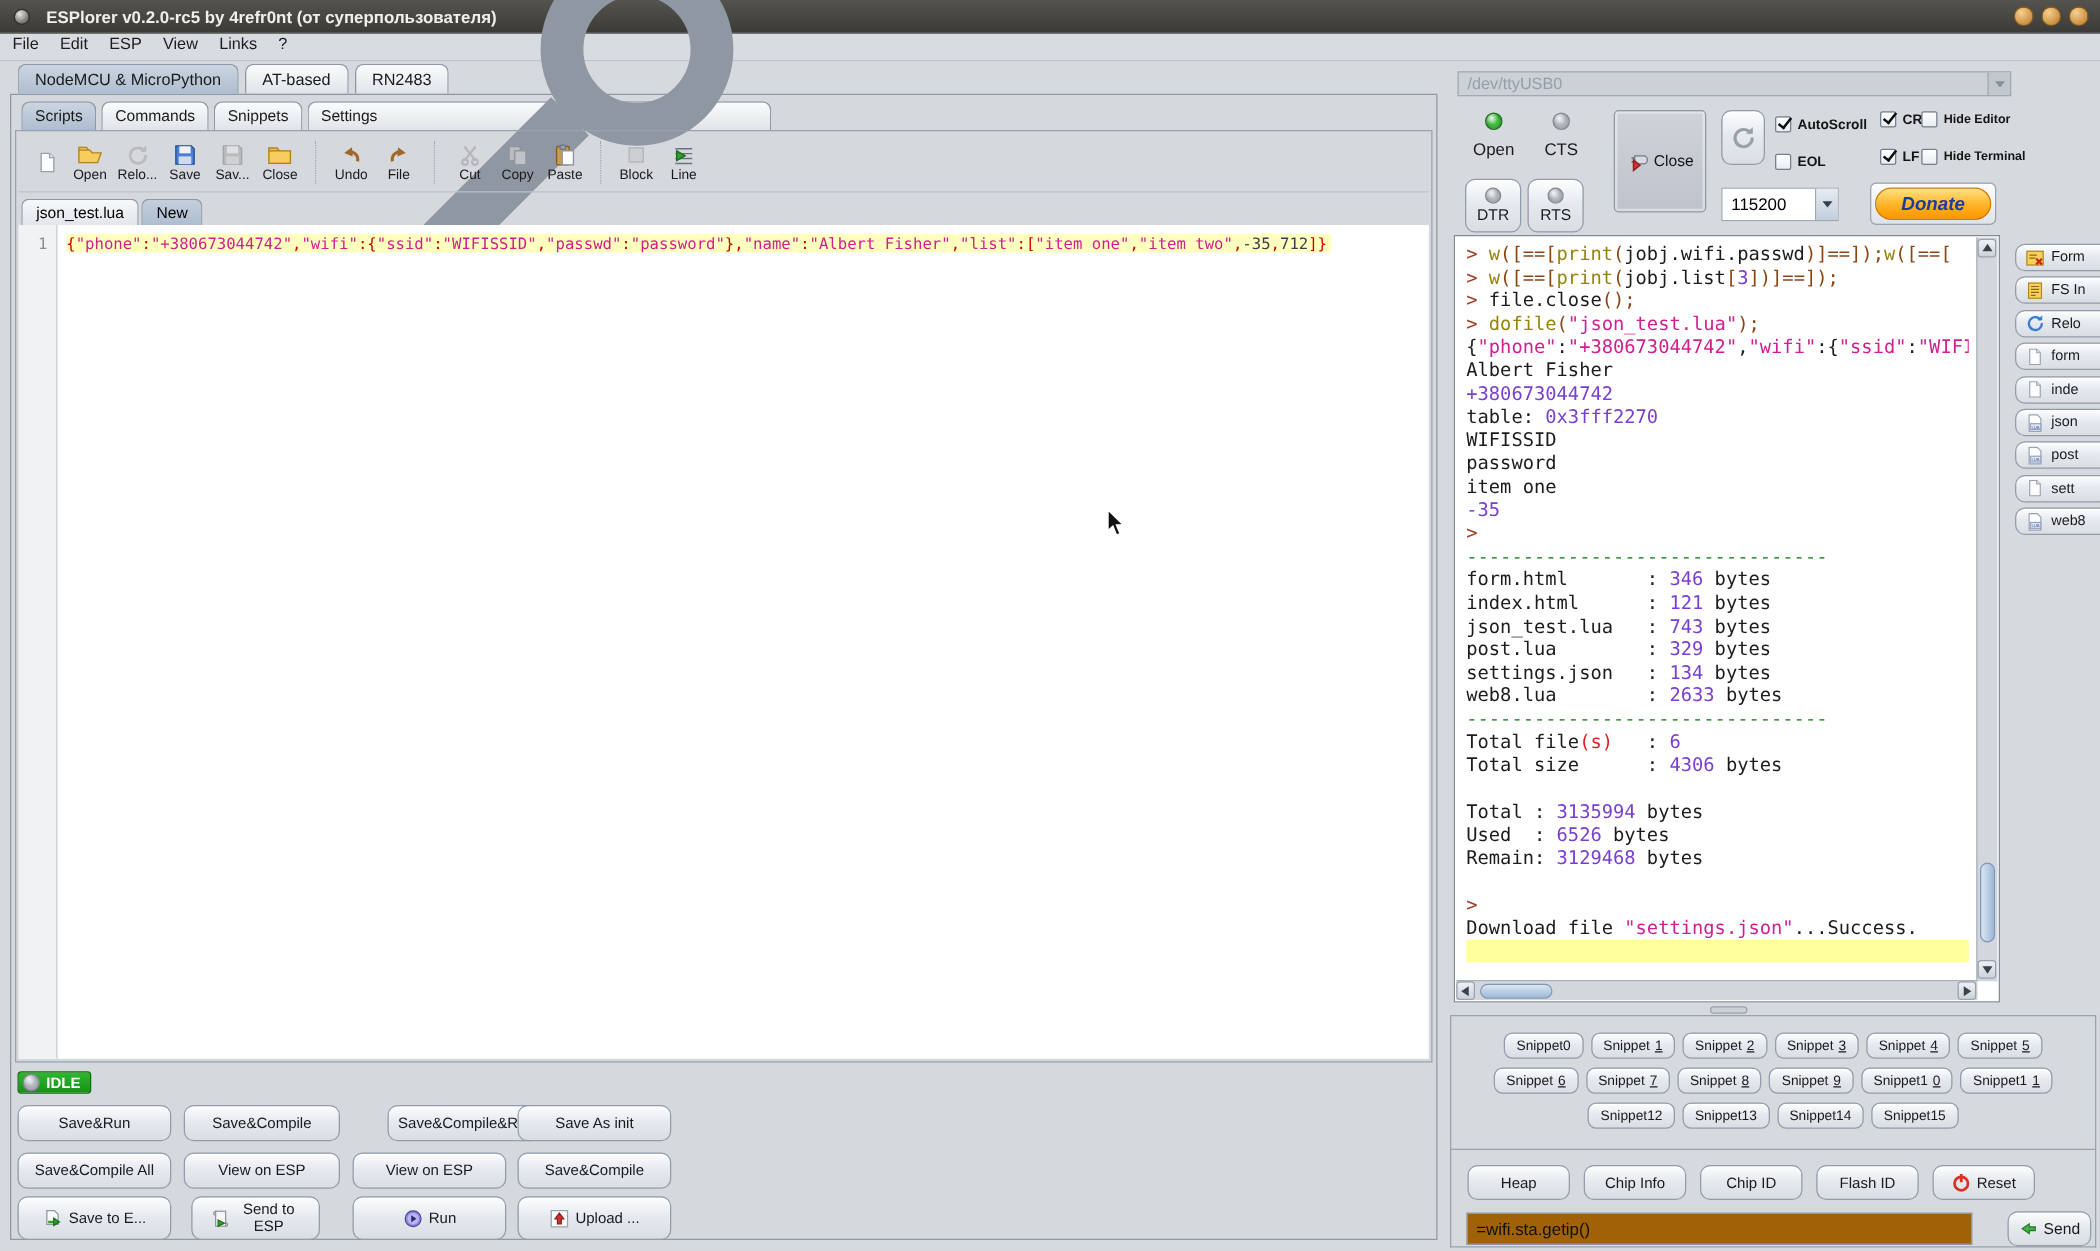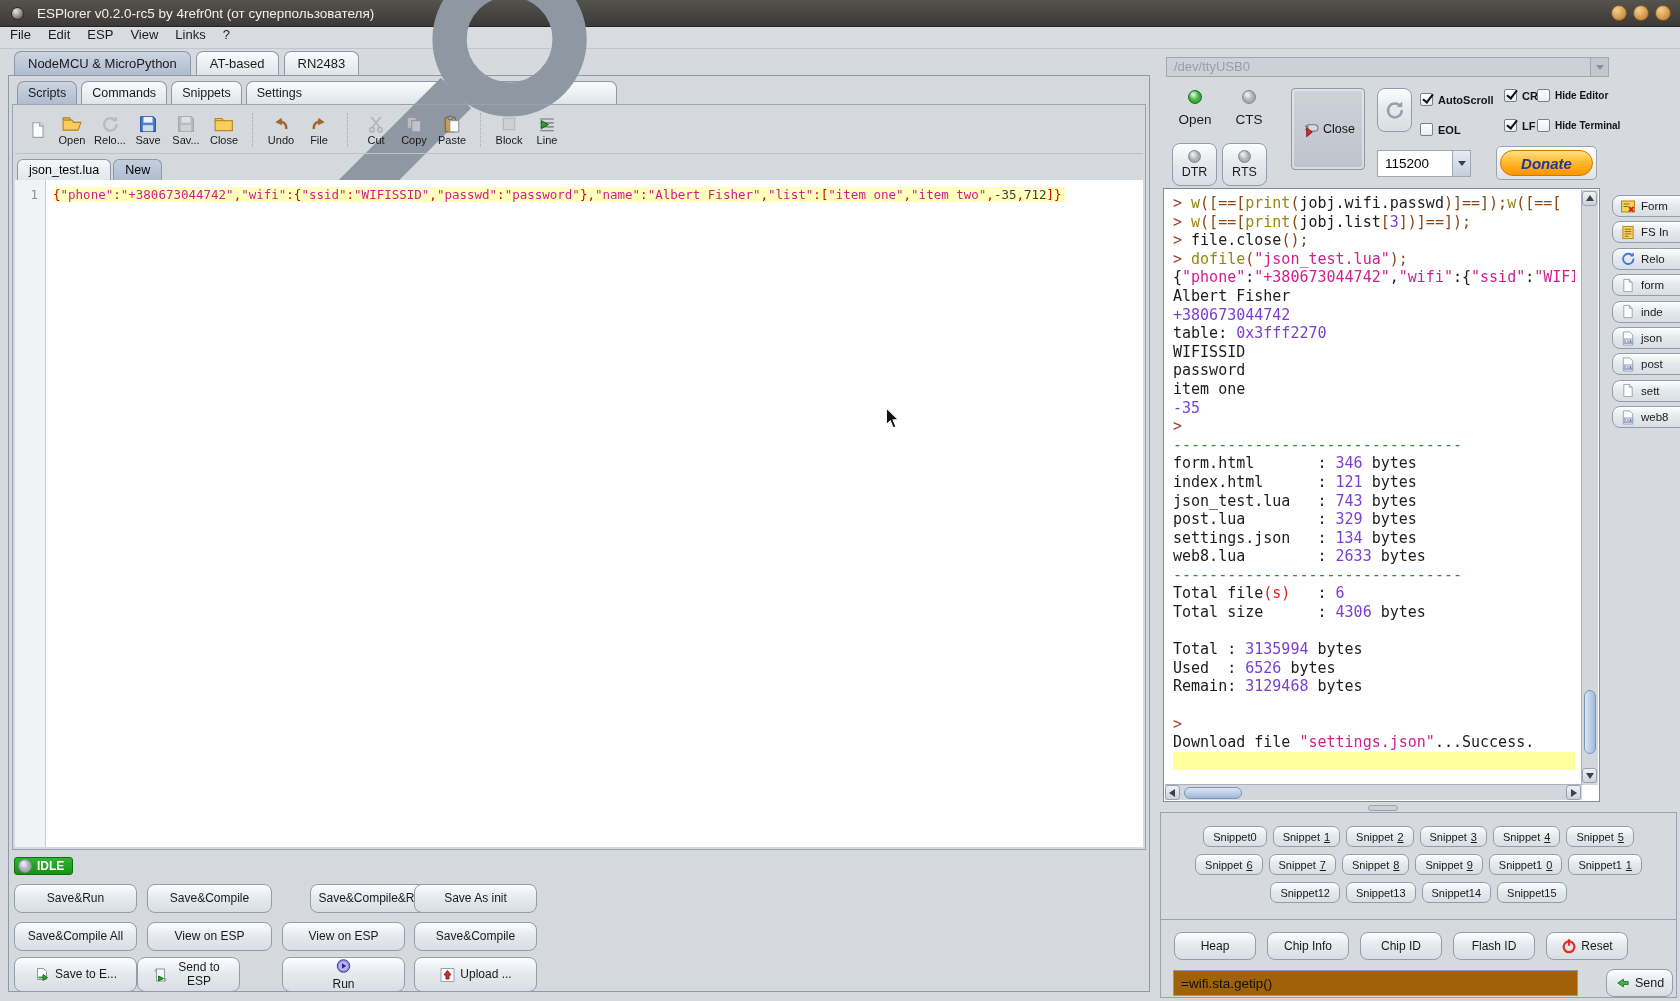--- a/index.html
+++ b/index.html
@@ -5,21 +5,21 @@
 html,body{margin:0;padding:0;background:#9a9a9a}
 .app{position:relative;width:1680px;height:1001px;overflow:hidden;background:#d6d9de;
  font-family:"Liberation Sans",sans-serif;border-bottom:1px solid #10253f}
 .app *{box-sizing:border-box}
 
 
 .titlebar{position:absolute;left:0;top:0;width:1680px;height:27px;
  background:linear-gradient(#55534e,#3b3a36);border-bottom:1px solid #24231f}
 .appdot{position:absolute;left:11px;top:7px;width:13px;height:13px;border-radius:50%;
  background:radial-gradient(circle at 35% 30%,#e8e6e2,#74726d 70%);border:1px solid #2c2b28}
-.wtitle{position:absolute;left:37px;top:0;line-height:27px;color:#f1efec;font-size:13.5px;font-weight:normal}
+.wtitle{position:absolute;left:37px;top:0;line-height:27px;color:#f1efec;font-size:13.5px;font-weight:bold}
 .winbtns{position:absolute;right:9px;top:5px;display:flex;gap:6px}
 .wbtn{width:16px;height:16px;border-radius:50%;border:1px solid #7e5a22;
  background:radial-gradient(circle at 35% 30%,#f6cf8e,#c98c3e 75%);
  color:#4d3512;font-size:9px;line-height:14px;text-align:center}
 
 
 .menubar{position:absolute;left:0;top:27px;width:1680px;height:22px;background:#d8dbe0;
  border-bottom:1px solid #c2c6cc;display:flex;align-items:flex-start;padding-left:10px;gap:17px}
 .mitem{font-size:13px;color:#1c1c1c}
 
@@ -367,31 +367,31 @@
         <button class="jbtn rowbtn" style="left: 5px; top: 881px; width: 123px; height: 35px;">
           <span class="icon">
             <svg viewBox="0 0 16 16">
               <path d="M3 1.5h6l3 3v8h-9z" fill="#fdfdfd" stroke="#8f97a2"></path>
               <path d="M4 10.5h5" stroke="#2fa12f" stroke-width="2"></path>
               <path d="M8.5 7.5L13 10.5l-4.5 3z" fill="#2fa12f" stroke="#1a701a"></path>
             </svg>
           </span>
           <span>Save to E...</span>
         </button>
-        <button class="jbtn rowbtn" style="left: 128px; top: 881px; width: 103px; height: 35px;">
+        <button class="jbtn rowbtn" style="left: 144px; top: 881px; width: 103px; height: 35px;">
           <span class="icon">
             <svg viewBox="0 0 16 16">
               <rect x="4" y="2" width="8" height="12" fill="#f4f6f8" stroke="#8f97a2"></rect>
               <path d="M4 2c-2 0-2 3 0 3M12 11c2 0 2 3 0 3" fill="none" stroke="#8f97a2"></path>
               <path d="M6 9l5 2.5L6 14z" fill="#2fa12f" stroke="#1a701a"></path>
             </svg>
           </span>
           <span style="width: 52px;">Send to ESP</span>
         </button>
-        <button class="jbtn rowbtn" style="left: 273px; top: 881px; width: 123px; height: 35px; flex-direction: column;">
+        <button class="jbtn rowbtn" style="left: 273px; top: 881px; width: 123px; height: 35px;">
           <span class="icon">
             <svg viewBox="0 0 16 16">
               <circle cx="8" cy="8" r="6.3" fill="#8d86e8" stroke="#4a4490"></circle>
               <circle cx="8" cy="8" r="4.6" fill="#b9b4f2"></circle>
               <path d="M6.5 5.2l4.2 2.8-4.2 2.8z" fill="#2a2a6a"></path>
             </svg>
           </span>
           <span>Run</span>
         </button>
         <button class="jbtn rowbtn" style="left: 405px; top: 881px; width: 123px; height: 35px;">

